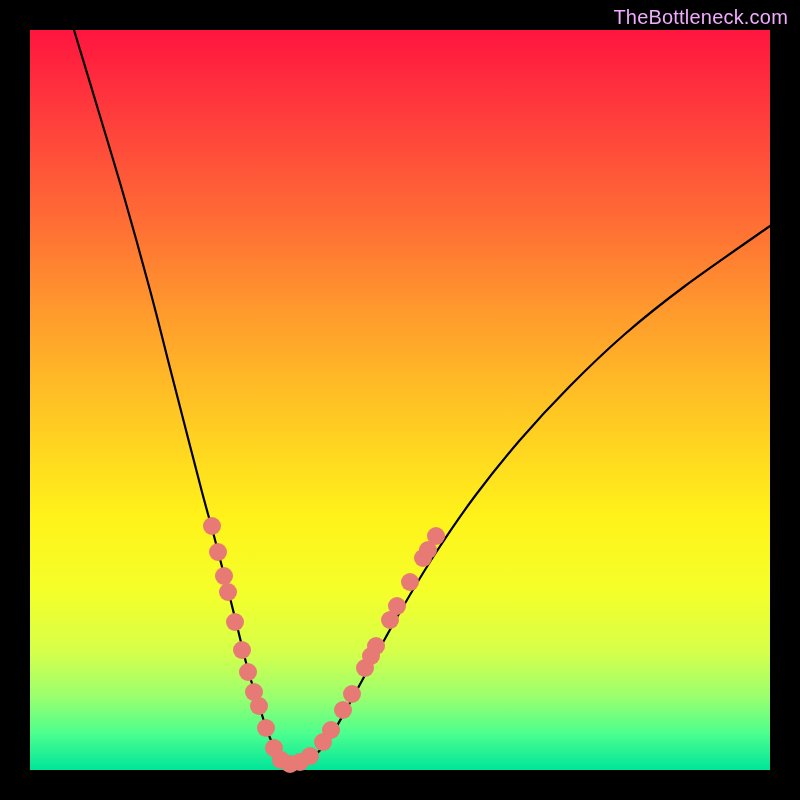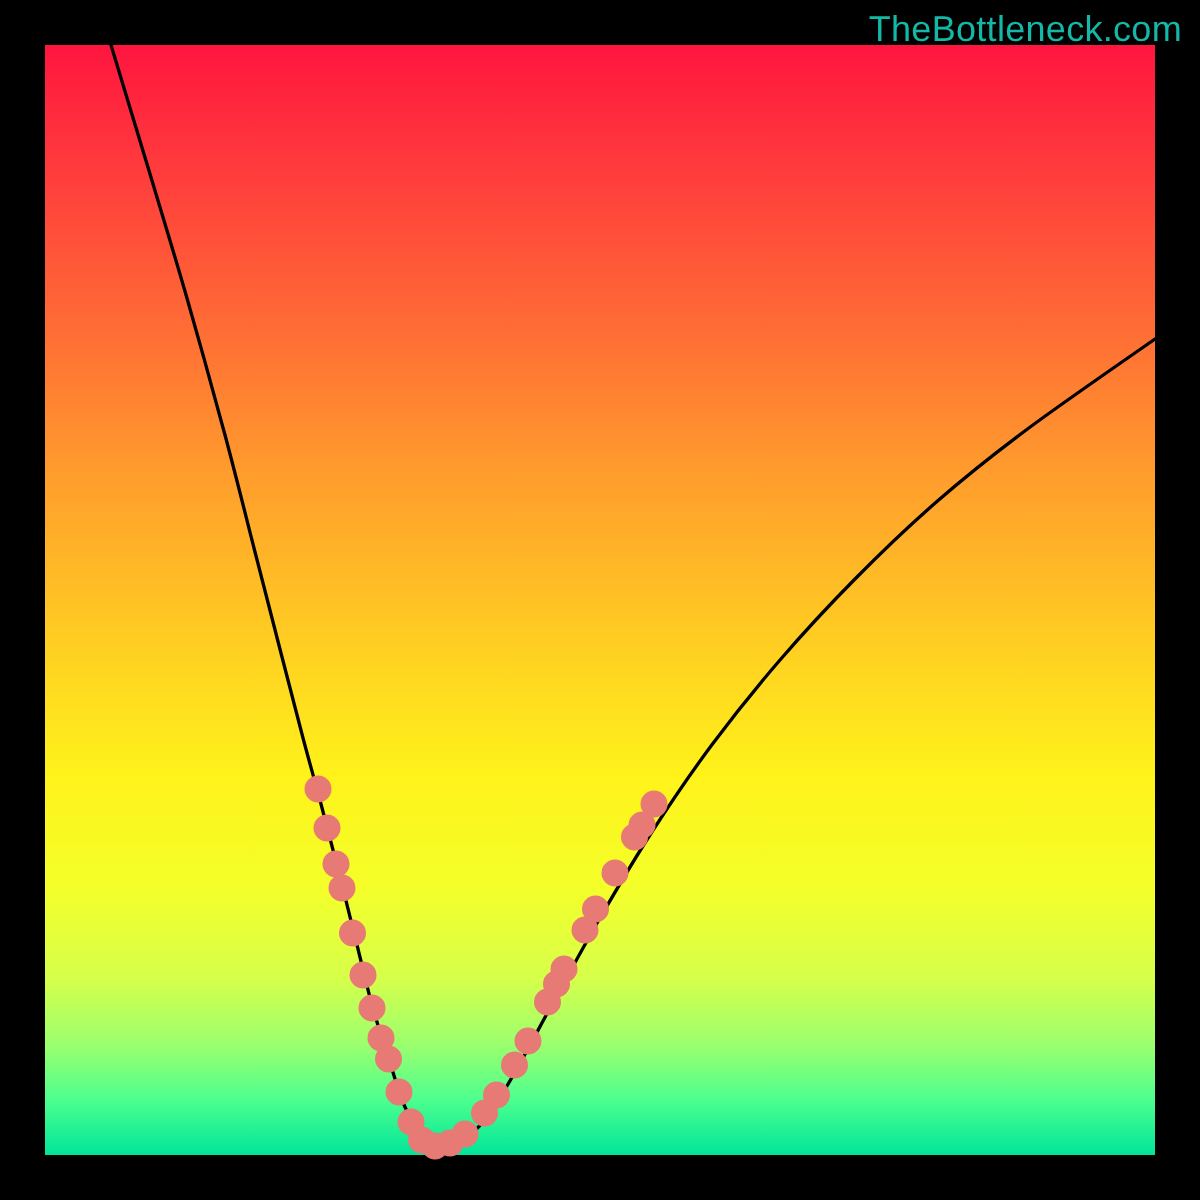--- a/index.html
+++ b/index.html
@@ -27,22 +27,22 @@
       #f4ff2a 76%,
       #d6ff4a 84%,
       #9cff6e 90%,
       #4dff8e 95%,
       #00e59a 100%);
   }
   .watermark {
     position: absolute;
     top: 6px;
     right: 12px;
-    color: #14b8a6;
-    font-size: 24px;
+    color: #f0abfc;
+    font-size: 20px;
     letter-spacing: 0.2px;
     font-weight: 500;
     user-select: none;
   }
   svg.curve {
     position: absolute;
     left: 0;
     top: 0;
     width: 740px;
     height: 740px;

